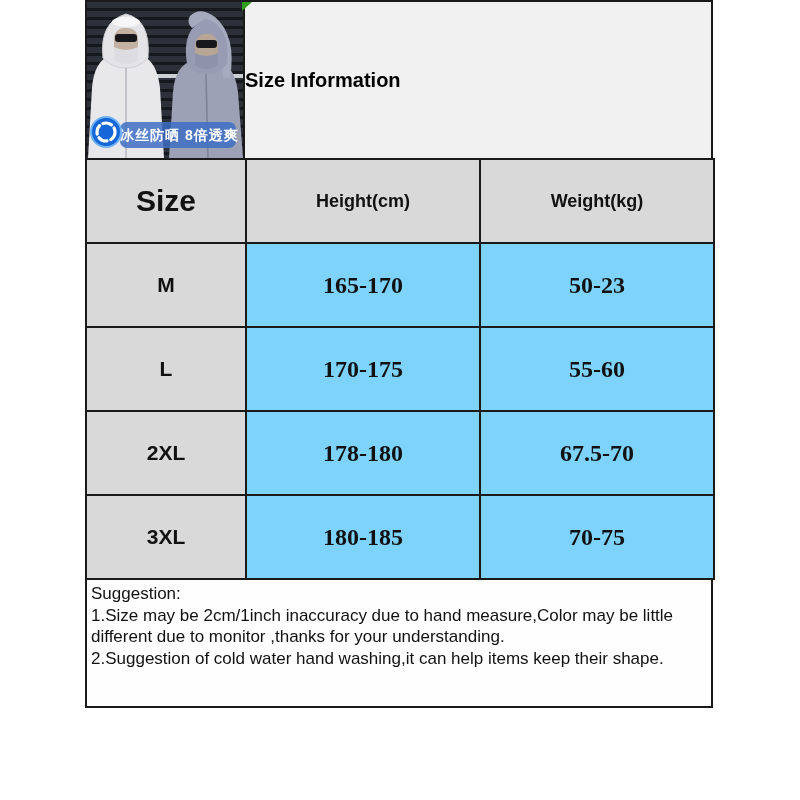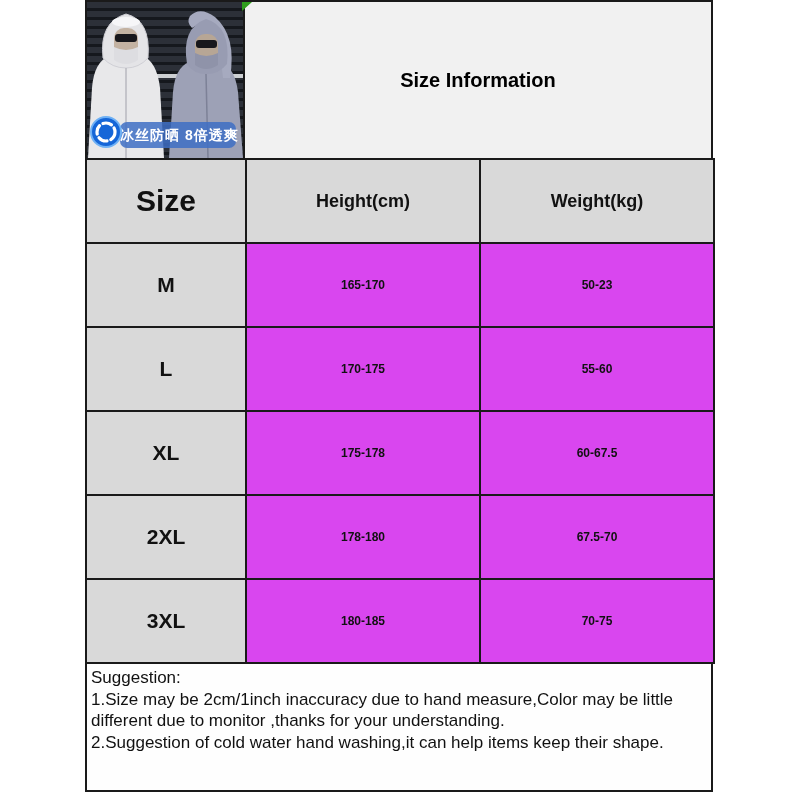--- a/index.html
+++ b/index.html
@@ -57,21 +57,20 @@
     line-height: 26px; text-align: center;
     letter-spacing: 1px;
     white-space: nowrap;
     z-index: 1;
     border-radius: 7px;
   }
   .title-panel {
     flex: 1;
     display: flex;
     align-items: center;
-    justify-content: center;
   }
   .title-panel h1 {
     margin: 0;
     font-size: 20px;
     font-weight: bold;
     color: #000;
   }
   
   table.size-table {
     width: 628px;
@@ -81,21 +80,21 @@
   .size-table th, .size-table td {
     border: 2px solid #1a1a1a;
     text-align: center;
     vertical-align: middle;
     height: 82px;
     padding: 0;
   }
   .size-table thead th { background: #d9d9d9; font-weight: bold; font-size: 18px; }
   .size-table thead th.size-head { font-size: 30px; }
   .size-table tbody th { background: #d9d9d9; font-weight: bold; font-size: 21px; }
-  .size-table tbody td { background: #d946ef; font-weight: bold; font-size: 12px; }
+  .size-table tbody td { background: #7dd3fc; font-weight: bold; font-size: 24px; font-family: Liberation Serif, serif; }
   
   .attention {
     box-sizing: border-box;
     width: 628px; height: 128px;
     border: 2px solid #1a1a1a;
     border-top: none;
     background: #fefefe;
     padding: 3px 4px;
     font-size: 17px;
     line-height: 21.5px;
@@ -173,25 +172,20 @@
         <th>M</th>
         <td>165-170</td>
         <td>50-23</td>
       </tr>
       <tr>
         <th>L</th>
         <td>170-175</td>
         <td>55-60</td>
       </tr>
       <tr>
-        <th>XL</th>
-        <td>175-178</td>
-        <td>60-67.5</td>
-      </tr>
-      <tr>
         <th>2XL</th>
         <td>178-180</td>
         <td>67.5-70</td>
       </tr>
       <tr>
         <th>3XL</th>
         <td>180-185</td>
         <td>70-75</td>
       </tr>
     </tbody>

